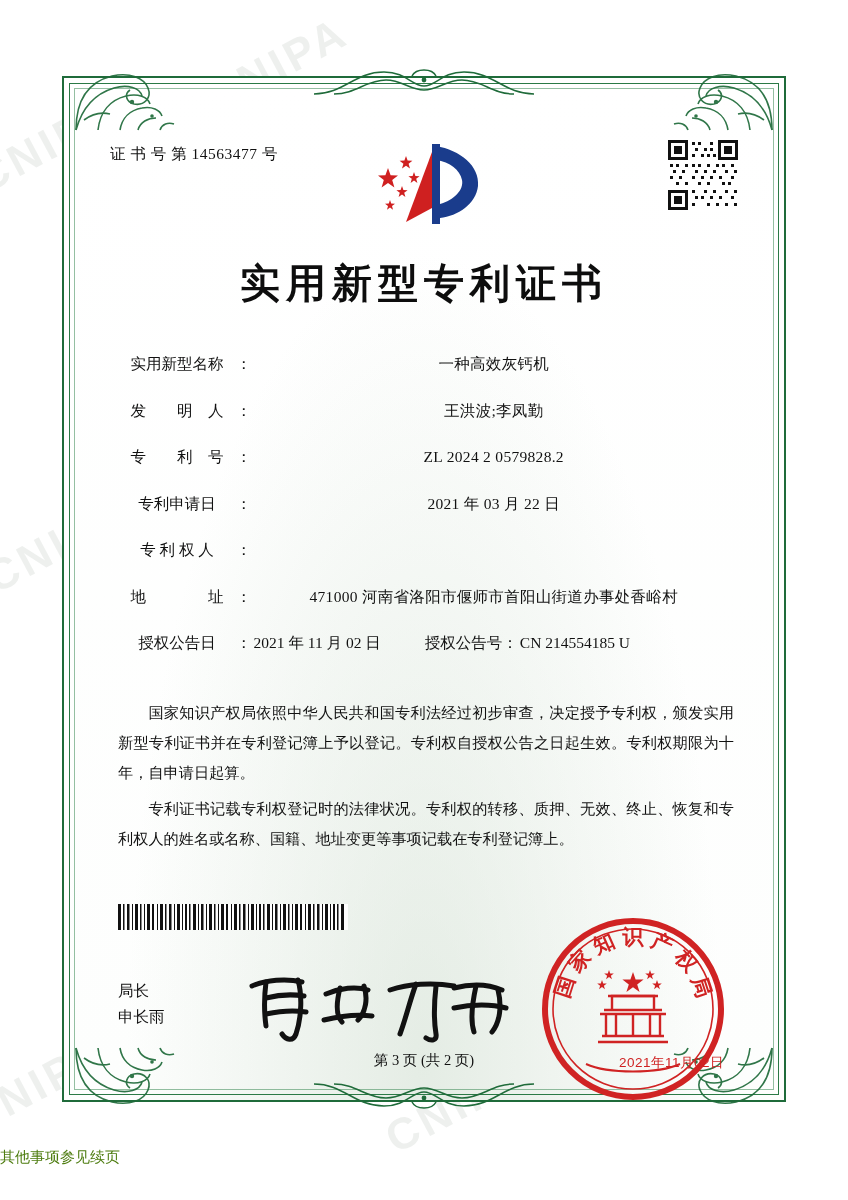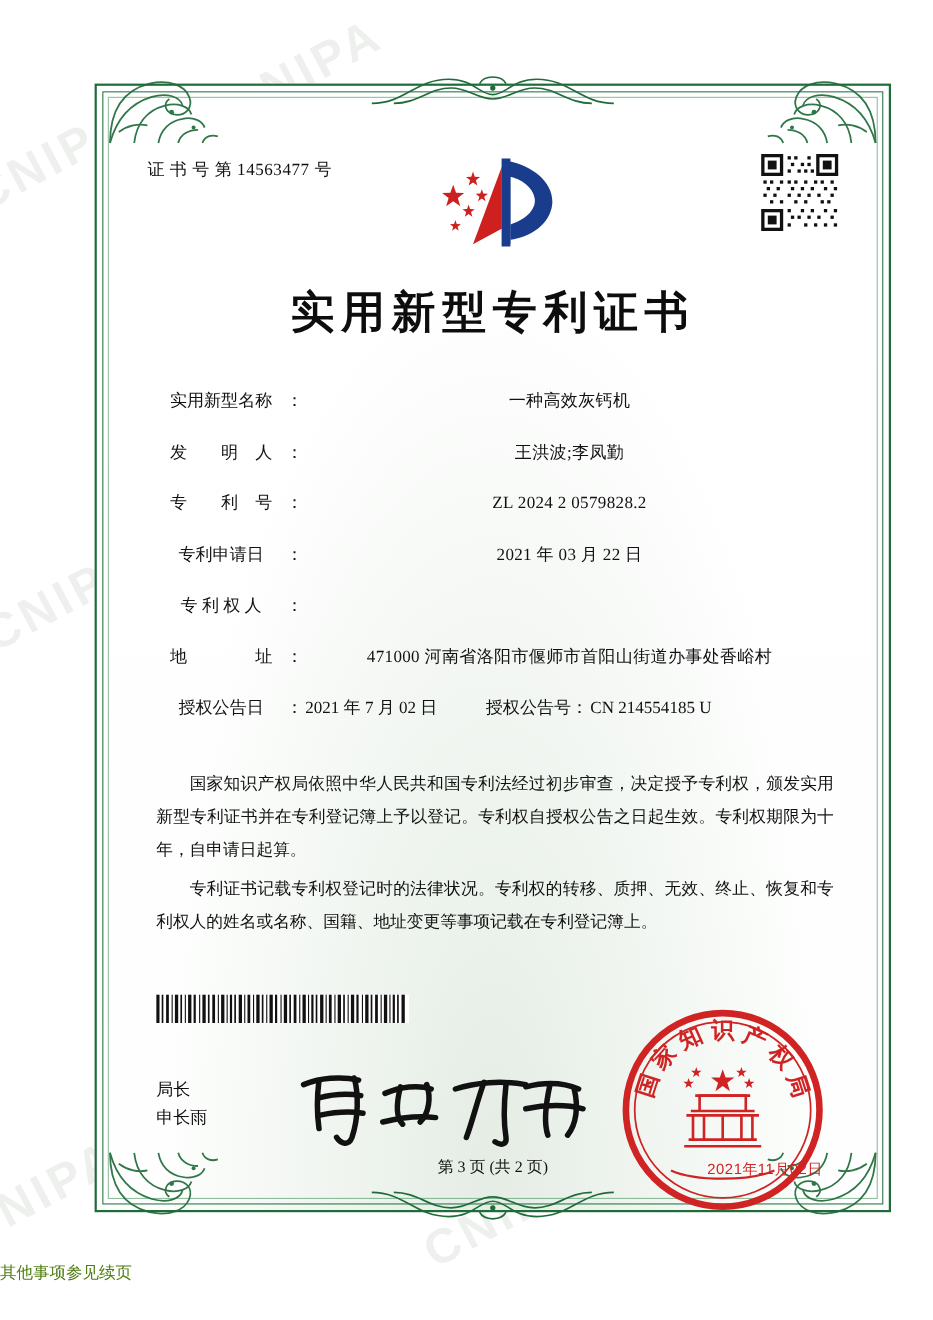--- a/index.html
+++ b/index.html
@@ -38,21 +38,20 @@
   .cert {
     position: absolute;
     left: 62px;
     top: 76px;
     width: 724px;
     height: 1026px;
     z-index: 3;
     background:
       radial-gradient(ellipse at 50% 96%, rgba(208,222,208,0.55) 0%, rgba(208,222,208,0.0) 58%),
       linear-gradient(#ffffff, #fdfefd);
-    margin-left: 24px;
   }
   .frame-outer {
     position: absolute;
     inset: 0;
     border: 2px solid #1f6b3a;
   }
   .frame-inner {
     position: absolute;
     inset: 7px;
     border: 1px solid #2b7a46;
@@ -465,21 +464,21 @@
       </div>
       <div class="field-row">
         <span class="field-label">地　　　　址</span>
         <span class="field-sep">：</span>
         <span class="field-value">471000 河南省洛阳市偃师市首阳山街道办事处香峪村</span>
       </div>
 
       <div class="field-row two-col">
         <span class="field-label">授权公告日</span>
         <span class="field-sep">：</span>
-        <span>2021 年 7 月 02 日</span>
+        <span>2021 年 11 月 02 日</span>
         <span class="col2">
           <span class="field-label2">授权公告号</span>
           <span class="field-sep">：</span>
           <span>CN 214554185 U</span>
         </span>
       </div>
     </div>
 
     <div class="paras">
       <p>国家知识产权局依照中华人民共和国专利法经过初步审查，决定授予专利权，颁发实用新型专利证书并在专利登记簿上予以登记。专利权自授权公告之日起生效。专利权期限为十年，自申请日起算。</p>

